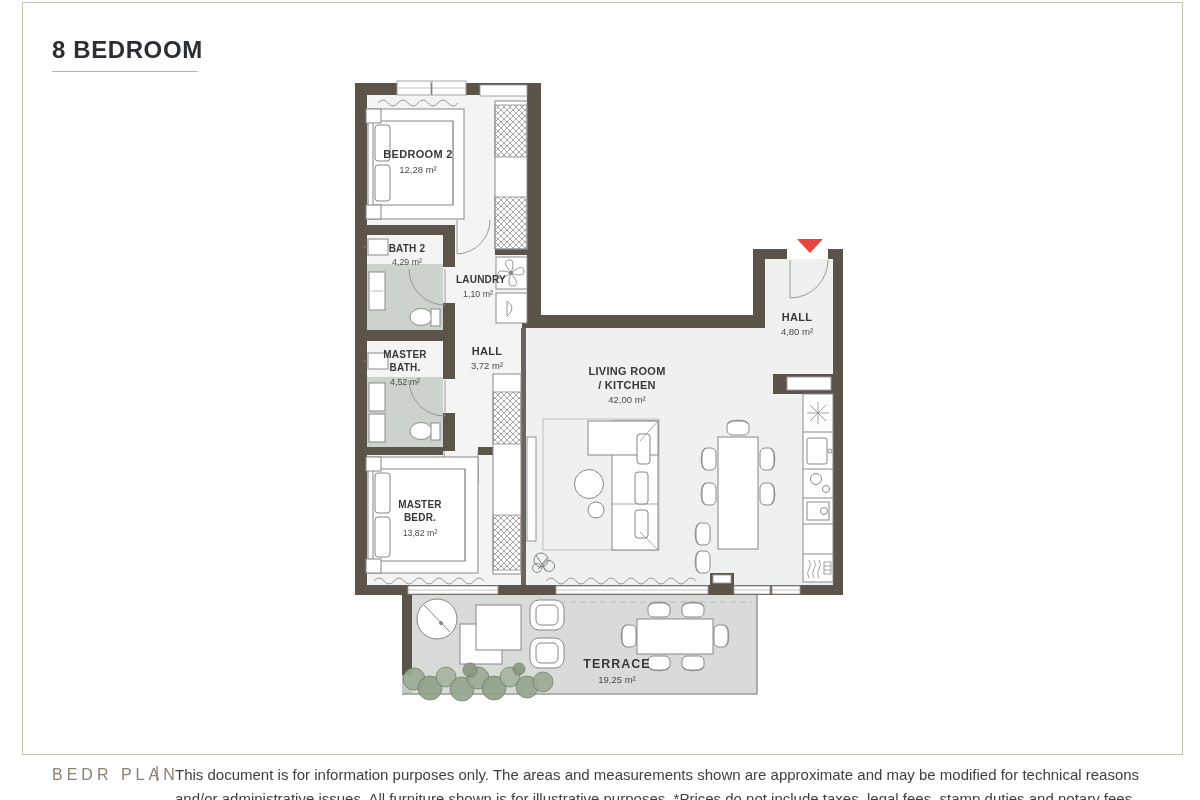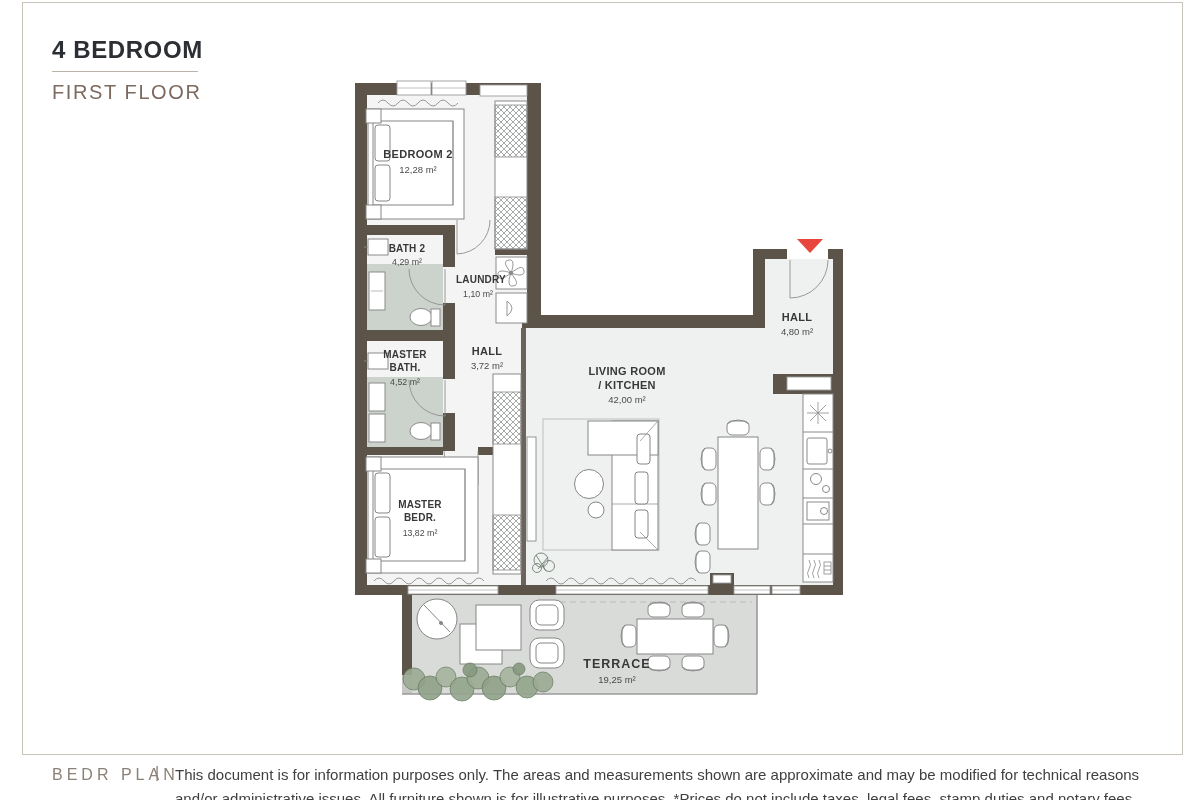--- a/index.html
+++ b/index.html
@@ -19,23 +19,22 @@
   .room-name-sm{font-size:10px; font-weight:bold; fill:#383838; letter-spacing:.2px;}
   .room-area{font-size:9.5px; fill:#4a4a4a;}
   .room-area-sm{font-size:8.8px; fill:#4a4a4a;}
 </style>
 </head>
 <body>
 
 <div class="page-border"></div>
 
 <div class="title-block">
-  <div class="title">4 BEDROOM</div>
+  <div class="title">8 BEDROOM</div>
   <div class="title-divider"></div>
-  <div class="subtitle">FIRST FLOOR</div>
 </div>
 
 <div class="plan-wrap">
 <svg width="530" height="650" viewBox="340 50 530 650" xmlns="http://www.w3.org/2000/svg">
   <defs>
     <pattern id="hatch" width="6" height="6" patternUnits="userSpaceOnUse">
       <path d="M0 6 L6 0 M0 0 L6 6" stroke="#8f948f" stroke-width="0.8" fill="none"></path>
     </pattern>
     <g id="chairU">
       <rect x="-11" y="-7" width="22" height="14" rx="5" fill="#ffffff" stroke="#8a8a8a" stroke-width="1"></rect>

